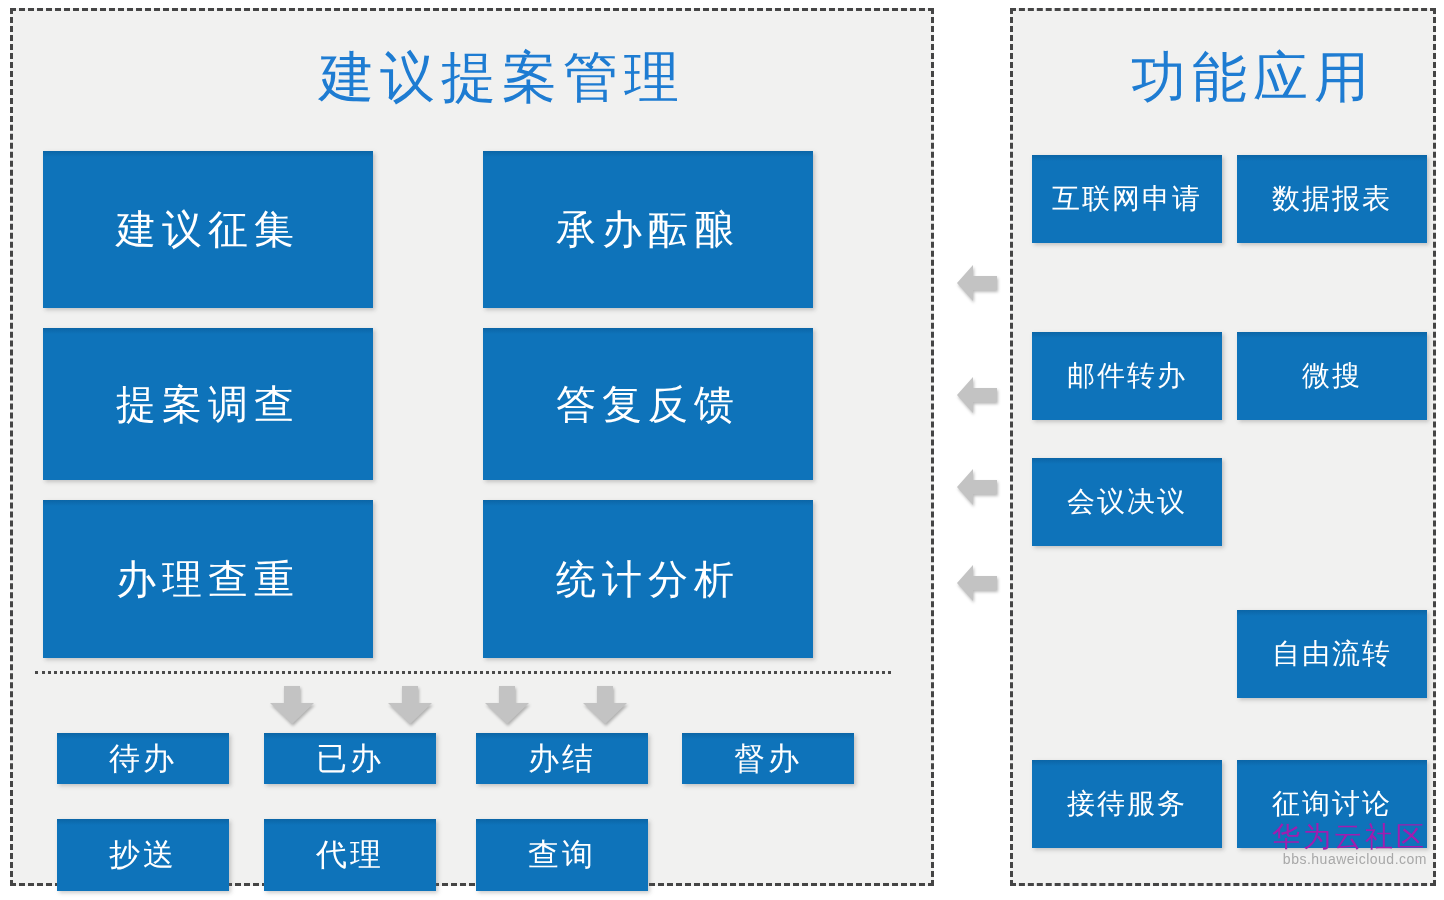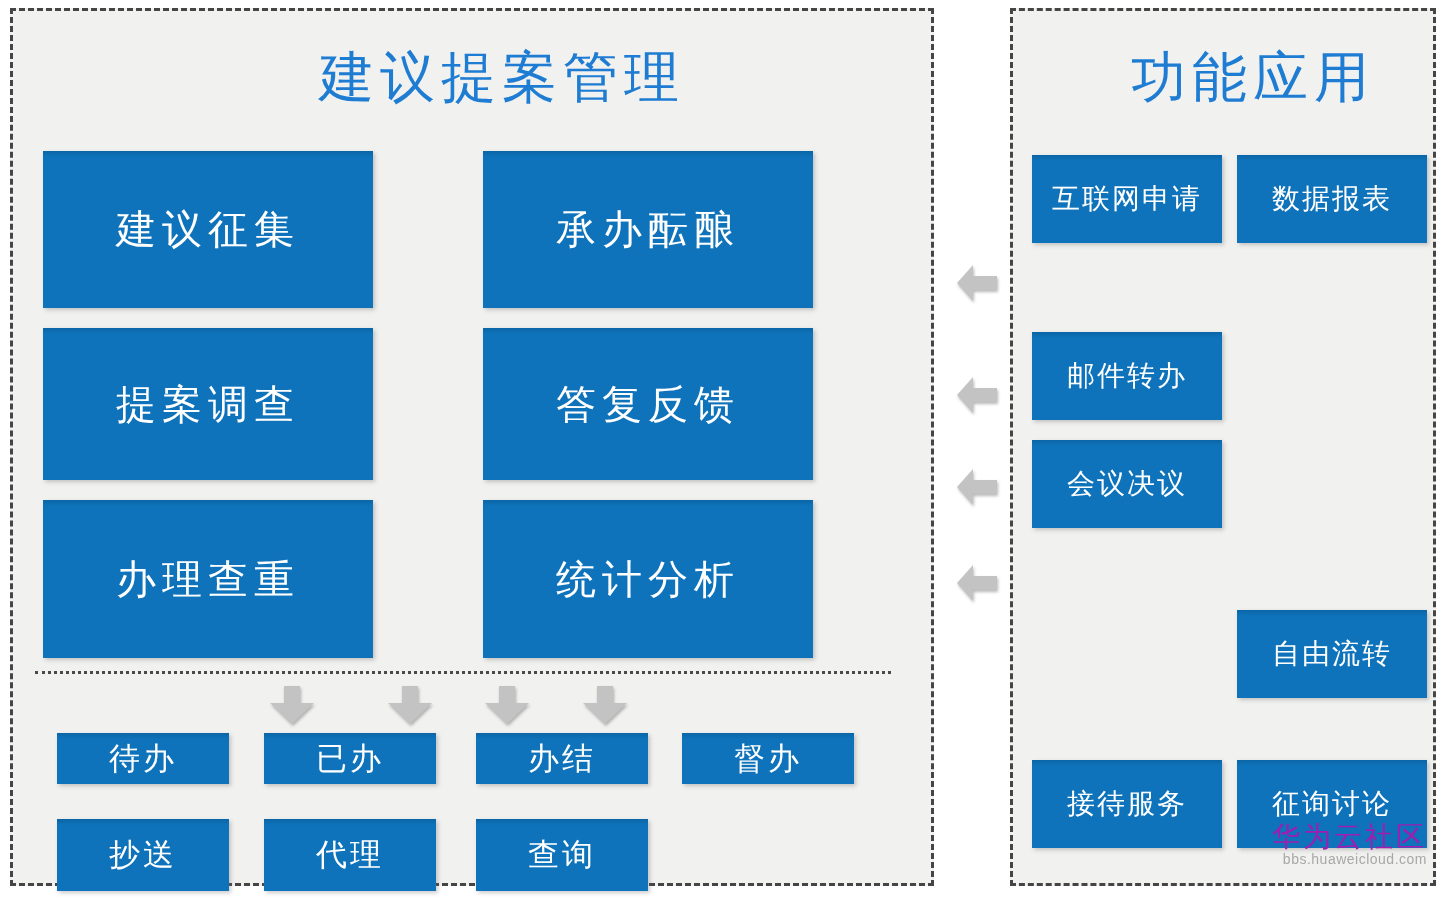--- a/index.html
+++ b/index.html
@@ -42,21 +42,21 @@
     border-top:3px dotted #4a4a4a;
   }
   .down-arrow{position:absolute;top:675px;width:44px;height:38px;
     filter:drop-shadow(1px 2px 1.5px rgba(0,0,0,0.28));}
   .da-1{left:257px;} .da-2{left:375px;} .da-3{left:472px;} .da-4{left:570px;}
   .small-box{width:172px;font-size:31px;letter-spacing:3px;}
   .sb-r1{top:722px;height:51px;} .sb-r2{top:808px;height:72px;}
   .sb-c1{left:44px;} .sb-c2{left:251px;} .sb-c3{left:463px;} .sb-c4{left:669px;}
   .app-box{width:190px;height:88px;font-size:28px;letter-spacing:2px;}
   .ab-c1{left:19px;} .ab-c2{left:224px;}
-  .ab-r1{top:144px;} .ab-r2{top:299px;margin-top:22px;} .ab-r3{top:429px;} .ab-r4{top:599px;} .ab-r5{top:749px;}
+  .ab-r1{top:144px;} .ab-r2{top:299px;margin-top:22px;} .ab-r3{top:447px;} .ab-r4{top:599px;} .ab-r5{top:749px;}
   .left-arrow{position:absolute;width:40px;height:40px;left:957px;
     filter:drop-shadow(1px 2px 1.5px rgba(0,0,0,0.28));}
   .la-1{top:263px;} .la-2{top:375px;} .la-3{top:467px;} .la-4{top:563px;}
   #watermark{
     position:absolute;right:6px;bottom:16px;text-align:right;z-index:5;
     font-family:"Liberation Sans","DejaVu Sans",sans-serif;
   }
   #watermark .wm-main{font-size:28px;letter-spacing:3px;color:#a21caf;line-height:1.05;}
   #watermark .wm-site{font-size:14px;color:#a8a8a8;letter-spacing:0.5px;}
 </style>
@@ -126,20 +126,21 @@
       <polygon points="40,13 16,13 16,2 0,20 16,38 16,27 40,27" style="fill:var(--arrow-gray)"></polygon>
     </svg>
 </span>
 
 <div class="panel" id="right-panel">
   <div class="panel-title">功能应用</div>
 
   <div class="bluebox app-box ab-c1 ab-r1">互联网申请</div>
   <div class="bluebox app-box ab-c2 ab-r1">数据报表</div>
   <div class="bluebox app-box ab-c1 ab-r2">邮件转办</div>
+  <div class="bluebox app-box ab-c2 ab-r2">微搜</div>
   <div class="bluebox app-box ab-c1 ab-r3">会议决议</div>
   <div class="bluebox app-box ab-c2 ab-r4">自由流转</div>
   <div class="bluebox app-box ab-c1 ab-r5">接待服务</div>
   <div class="bluebox app-box ab-c2 ab-r5">征询讨论</div>
 
   <div id="watermark">
     <div class="wm-main">华为云社区</div>
     <div class="wm-site">bbs.huaweicloud.com</div>
   </div>
 </div>

